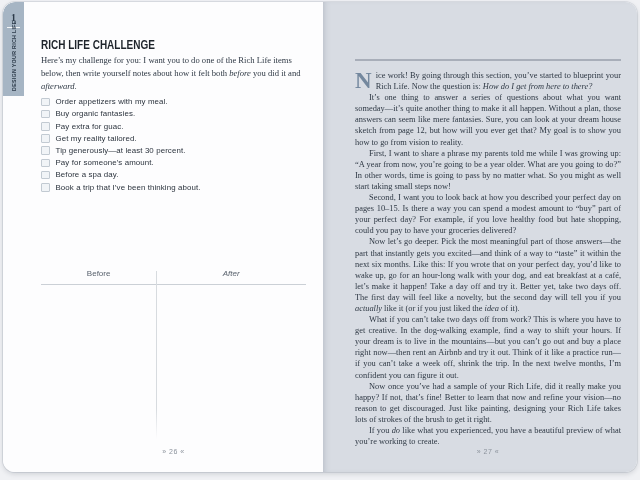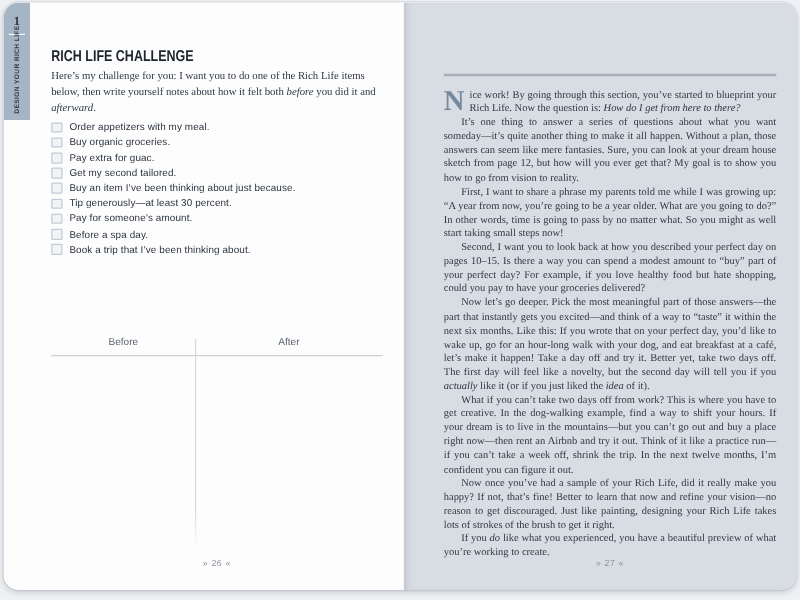--- a/index.html
+++ b/index.html
@@ -40,21 +40,21 @@
   .checklist{position:absolute;top:92px;left:0;width:100%;}
   .check-item{display:flex;align-items:flex-end;height:12.2px;}
   .checkbox{width:6.5px;height:6.5px;border:1px solid #c2cad2;background:#f1f4f7;
     border-radius:1px;margin-right:6px;flex:none;}
   .check-label{font-size:7.9px;color:#2b333d;letter-spacing:.1px;}
   .lp-notice{position:absolute;top:221px;left:0;width:100%;line-height:12.6px;}
   .lp-table{position:absolute;top:267px;left:0;width:100%;height:171px;}
   .lp-table-head{display:flex;border-bottom:1px solid #cbd0d6;padding-bottom:6px;}
   .th{font-size:8px;color:#59626d;text-align:center;}
   .th-before{width:43.5%;}
-  .th-after{width:56.5%;}
+  .th-after{width:56.5%;font-style:italic;}
   .vline{position:absolute;left:43.5%;top:2px;width:1px;height:168px;
     background:linear-gradient(to bottom,#d7dbdf 0%,#d7dbdf 82%,rgba(215,219,223,0) 100%);}
   .cell{position:absolute;top:21px;bottom:0;}
   .cell-before{left:0;width:43%;}
   .cell-after{right:0;width:56%;}
   .pagenum{position:absolute;bottom:17px;left:0;width:100%;text-align:center;
     font-size:7px;color:#8c939c;letter-spacing:.5px;}
 
   
   .right-content{position:absolute;left:32px;top:0;width:266px;height:100%;}
@@ -88,33 +88,29 @@
 
       <p class="serif-copy lp-intro" id="intro"><span>Here’s my challenge for you: I want you to do one of the Rich Life items below, then write yourself notes about how it felt both </span><em>before</em><span> you did it and </span><em>afterward</em><span>.</span></p>
 
       <div class="checklist" id="checklist">
           <div class="check-item">
             <span class="checkbox"></span>
             <span class="check-label">Order appetizers with my meal.</span>
           </div>
           <div class="check-item">
             <span class="checkbox"></span>
-            <span class="check-label">Buy organic groceries.</span>
+            <span class="check-label">Buy organic fantasies.</span>
           </div>
           <div class="check-item">
             <span class="checkbox"></span>
             <span class="check-label">Pay extra for guac.</span>
           </div>
           <div class="check-item">
             <span class="checkbox"></span>
-            <span class="check-label">Get my second tailored.</span>
-          </div>
-          <div class="check-item">
-            <span class="checkbox"></span>
-            <span class="check-label">Buy an item I’ve been thinking about just because.</span>
+            <span class="check-label">Get my reality tailored.</span>
           </div>
           <div class="check-item">
             <span class="checkbox"></span>
             <span class="check-label">Tip generously—at least 30 percent.</span>
           </div>
           <div class="check-item">
             <span class="checkbox"></span>
             <span class="check-label">Pay for someone’s amount.</span>
           </div>
           <div class="check-item">

